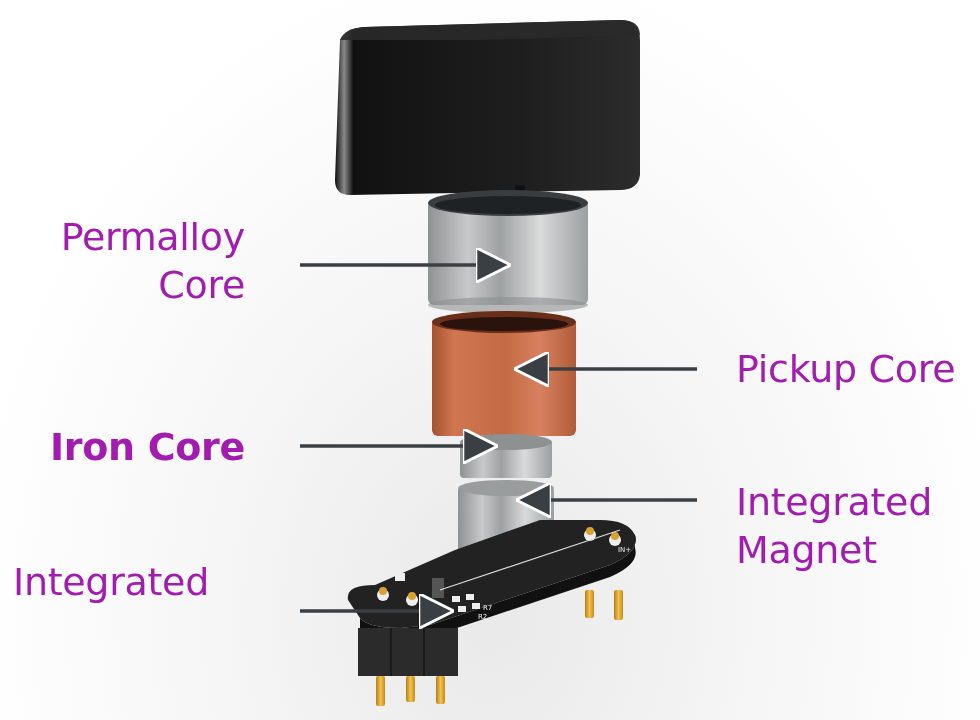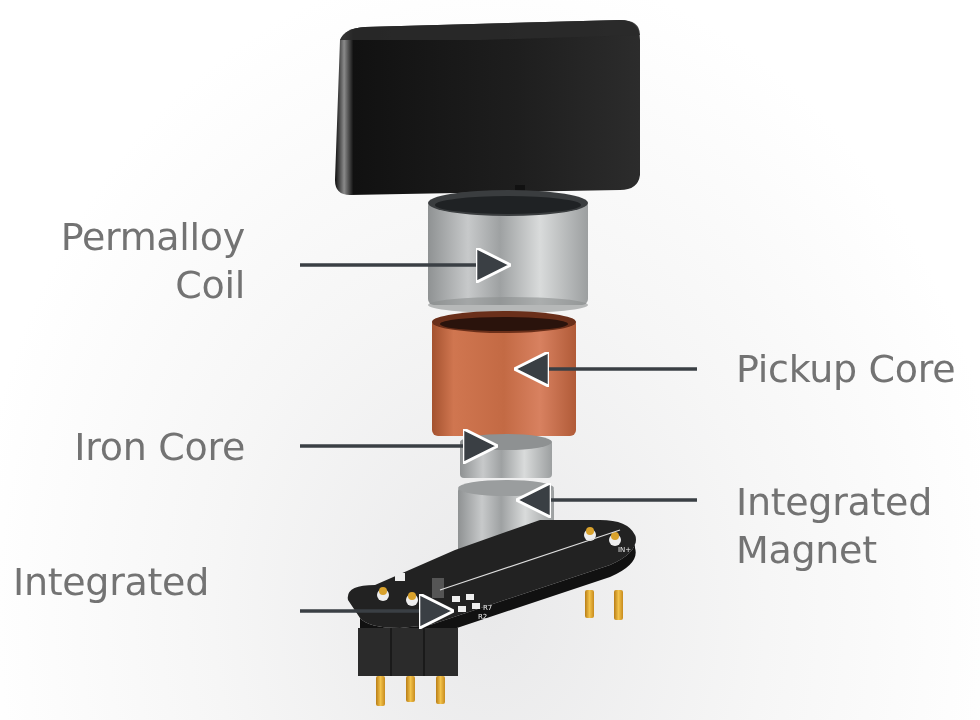--- a/index.html
+++ b/index.html
@@ -2,21 +2,21 @@
 <html><head>
 <meta charset="utf-8">
 <style>
   html, body { margin: 0; padding: 0; }
   body {
     width: 980px; height: 720px; position: relative; overflow: hidden;
     background: radial-gradient(ellipse at 50% 85%, #e9e9ea 0%, #f6f6f6 40%, #ffffff 75%);
     font-family: "DejaVu Sans", "Liberation Sans", sans-serif;
   }
   .label {
-    position: absolute; color: #737373; font-size: 38px; line-height: 48px;
+    position: absolute; color: #a21caf; font-size: 38px; line-height: 48px;
     letter-spacing: -0.3px; white-space: nowrap;
   }
   .label.right-align { text-align: right; }
   .label span { display: block; }
   svg.scene { position: absolute; left: 0; top: 0; }
 </style>
 </head>
 <body>
 
 <svg class="scene" width="980" height="720" viewBox="0 0 980 720">
@@ -118,28 +118,28 @@
 
   <line x1="300" y1="265" x2="505" y2="265" stroke="#3a3f44" stroke-width="3.5" marker-end="url(#arrowHead)"></line>
   <line x1="697" y1="369" x2="520" y2="369" stroke="#3a3f44" stroke-width="3.5" marker-end="url(#arrowHead)"></line>
   <line x1="300" y1="446" x2="492" y2="446" stroke="#3a3f44" stroke-width="3.5" marker-end="url(#arrowHead)"></line>
   <line x1="697" y1="500" x2="522" y2="500" stroke="#3a3f44" stroke-width="3.5" marker-end="url(#arrowHead)"></line>
   <line x1="300" y1="611" x2="448" y2="611" stroke="#3a3f44" stroke-width="3.5" marker-end="url(#arrowHead)"></line>
 </svg>
 
 <div class="label right-align" style="right:735px; top:213px;">
   <span>Permalloy</span>
-  <span>Coil</span>
+  <span>Core</span>
 </div>
 
 <div class="label" style="left:736px; top:345px;">
   <span>Pickup Core</span>
 </div>
 
-<div class="label right-align" style="right:735px; top:423px;">
+<div class="label right-align" style="right:735px; top:423px;font-weight:bold;">
   <span>Iron Core</span>
 </div>
 
 <div class="label" style="left:736px; top:478px;">
   <span>Integrated</span>
   <span>Magnet</span>
 </div>
 
 <div class="label right-align" style="right:771px; top:558px;">
   <span>Integrated</span>

